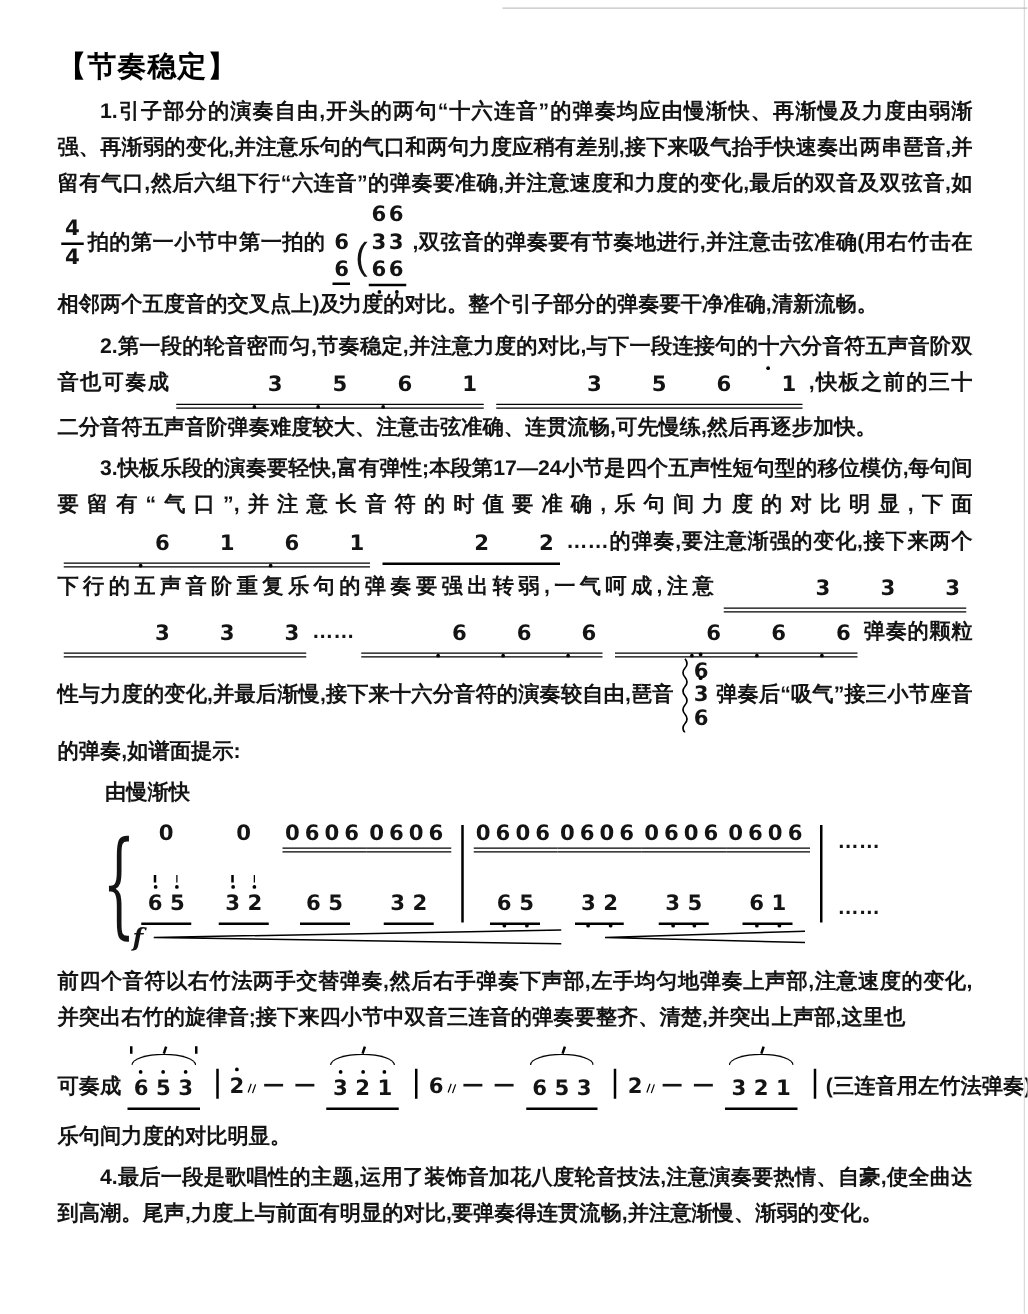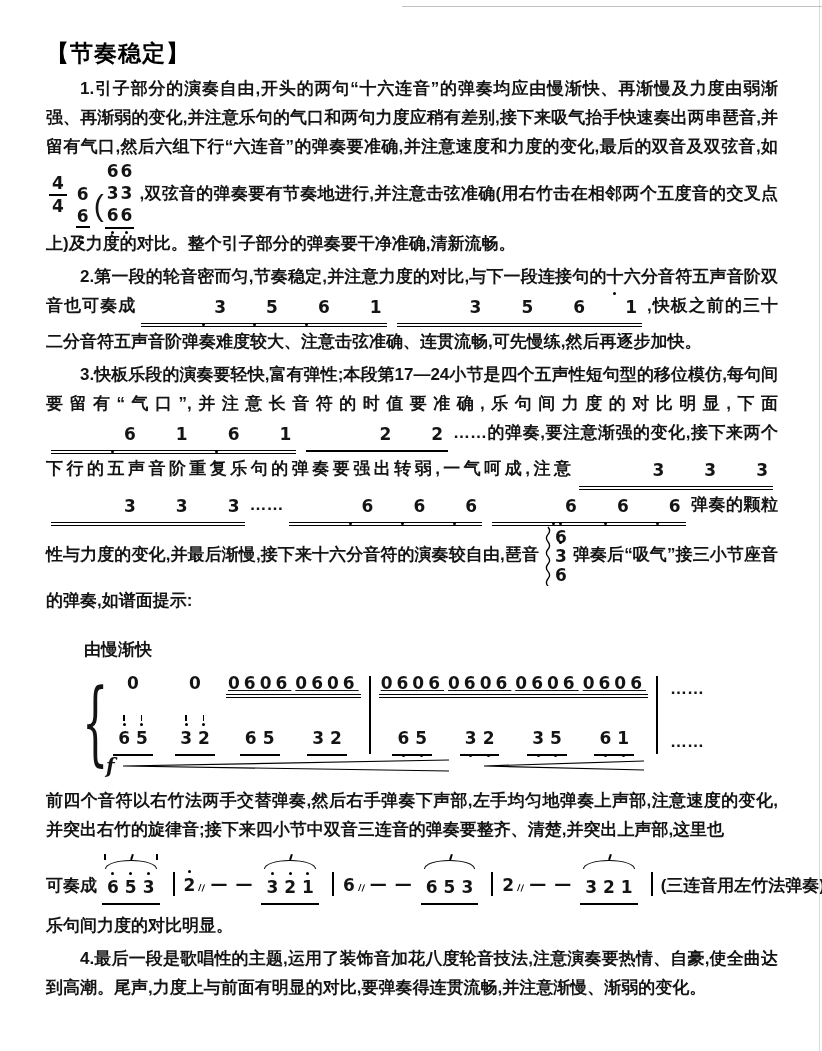--- a/index.html
+++ b/index.html
@@ -21,36 +21,36 @@
   .u1{border-bottom:2px solid #000;}
   .u2{border-bottom:4px double #000;}
   .da::before{content:"";position:absolute;left:50%;top:-6px;width:3px;height:3px;
      margin-left:-1.5px;border-radius:50%;background:#000;}
   .db::after{content:"";position:absolute;left:50%;bottom:-9px;width:3px;height:3px;
      margin-left:-1.5px;border-radius:50%;background:#000;}
   .db2::after{content:"";position:absolute;left:50%;bottom:-13px;width:3px;height:3px;
      margin-left:-1.5px;border-radius:50%;background:#000;box-shadow:0 5px 0 #000;}
   .tick::after{content:"";position:absolute;left:50%;top:-14px;width:1.5px;height:6px;
      margin-left:-1px;background:#000;}
-  .tok{letter-spacing:4px;padding:0 2px 1px;font-family:"DejaVu Sans",sans-serif;text-decoration:underline;}
+  .tok{letter-spacing:4px;padding:0 2px 1px;font-family:"DejaVu Sans",sans-serif;}
   .frac{display:inline-flex;flex-direction:column;align-items:center;vertical-align:middle;
      line-height:1;margin:0 3px;text-indent:0;}
   .fn{border-bottom:2px solid #000;padding:0 3px 2px;font-family:"DejaVu Sans",sans-serif;}
   .fd{padding-top:2px;font-family:"DejaVu Sans",sans-serif;}
   
   .chord{display:inline-flex;align-items:flex-end;vertical-align:middle;margin:0 5px;text-indent:0;}
   .ccol{display:inline-flex;flex-direction:column;align-items:flex-start;}
   .crow{display:block;white-space:nowrap;line-height:21px;padding:0 1px 1px;}
   .cparen{font-size:30px;line-height:30px;align-self:flex-end;margin:0 1px 8px 3px;font-weight:400;}
   
   .arp{display:inline-flex;align-items:center;vertical-align:middle;margin:0 5px;text-indent:0;}
   .arp-col{display:inline-flex;flex-direction:column;align-items:center;margin-left:2px;}
   .arp-col .d{line-height:19px;}
   
-  .example{margin:20px 0 12px 36px;text-indent:0;}
+  .example{margin:4px 0 12px 36px;text-indent:0;}
   .tempo{font-size:17px;margin:0 0 8px 2px;}
   .system{display:flex;align-items:center;}
   .brace{font-family:"DejaVu Serif",serif;font-size:92px;font-weight:400;line-height:80px;
      display:inline-block;transform:scaleX(.45);transform-origin:left center;width:20px;}
   .measures{display:flex;flex-direction:column;}
   .mrow{display:flex;align-items:stretch;}
   .mcol{min-width:62px;height:82px;display:flex;flex-direction:column;justify-content:space-between;
      align-items:center;padding-top:2px;}
   .vline{width:2px;background:#000;margin:4px 8px 2px;}
   .ellcol{display:flex;flex-direction:column;justify-content:space-between;height:82px;
@@ -77,21 +77,21 @@
   <i class="scanline-v"></i>
 
   <h1 class="h">【节奏稳定】</h1>
 
 
 
   <p class="para ind">
     <span>1.引子部分的演奏自由,开头的两句“十六连音”的弹奏均应由慢渐快、再渐慢及力度由弱渐强、再渐弱的变化,并注意乐句的气口和两句力度应稍有差别,接下来吸气抬手快速奏出两串琶音,并留有气口,然后六组下行“六连音”的弹奏要准确,并注意速度和力度的变化,最后的双音及双弦音,如</span><span class="frac">
         <span class="fn">4</span>
         <span class="fd">4</span>
-      </span><span class="chord">
+      </span><span>拍的第一小节中第一拍的</span><span class="chord">
         <span class="ccol">
           <span class="crow"><span class="d">6</span></span>
           <span class="crow"><span class="d u1 db2">6</span></span>
         </span>
         <span class="cparen">(</span>
         <span class="ccol">
           <span class="crow"><span class="d">6</span><span class="d">6</span></span>
           <span class="crow"><span class="d">3</span><span class="d">3</span></span>
           <span class="crow u1"><span class="d db">6</span><span class="d db">6</span></span>
         </span>

